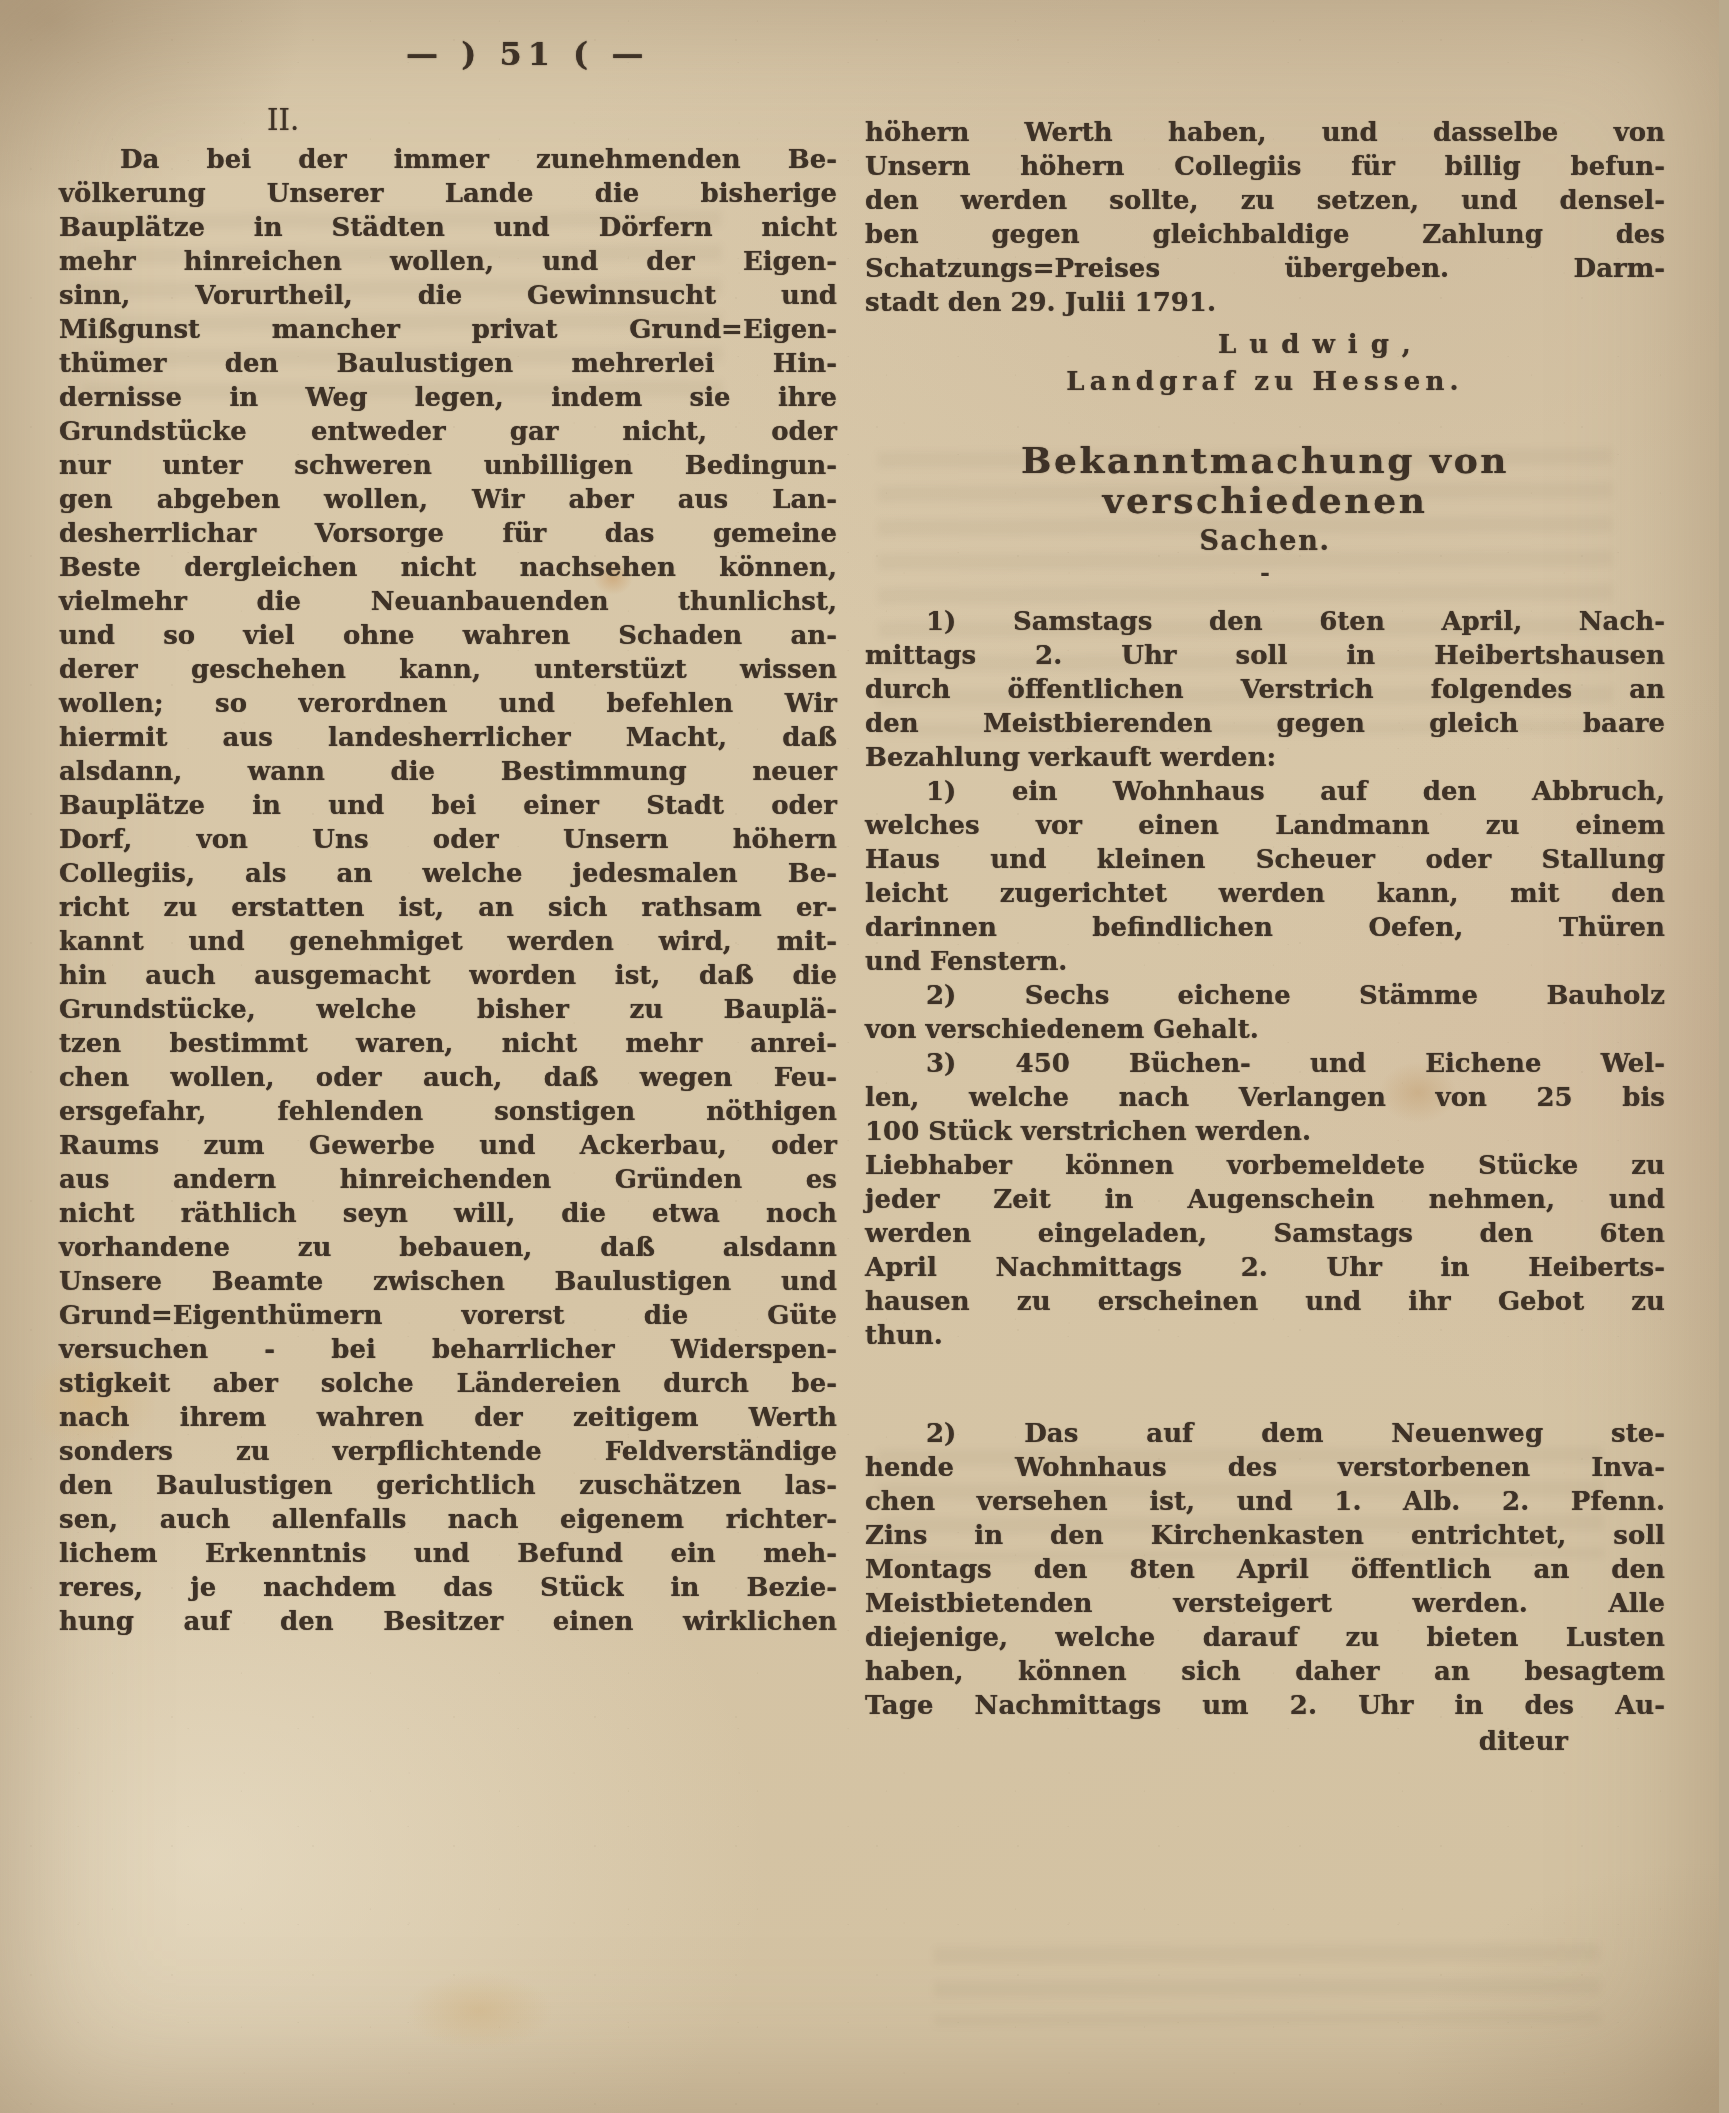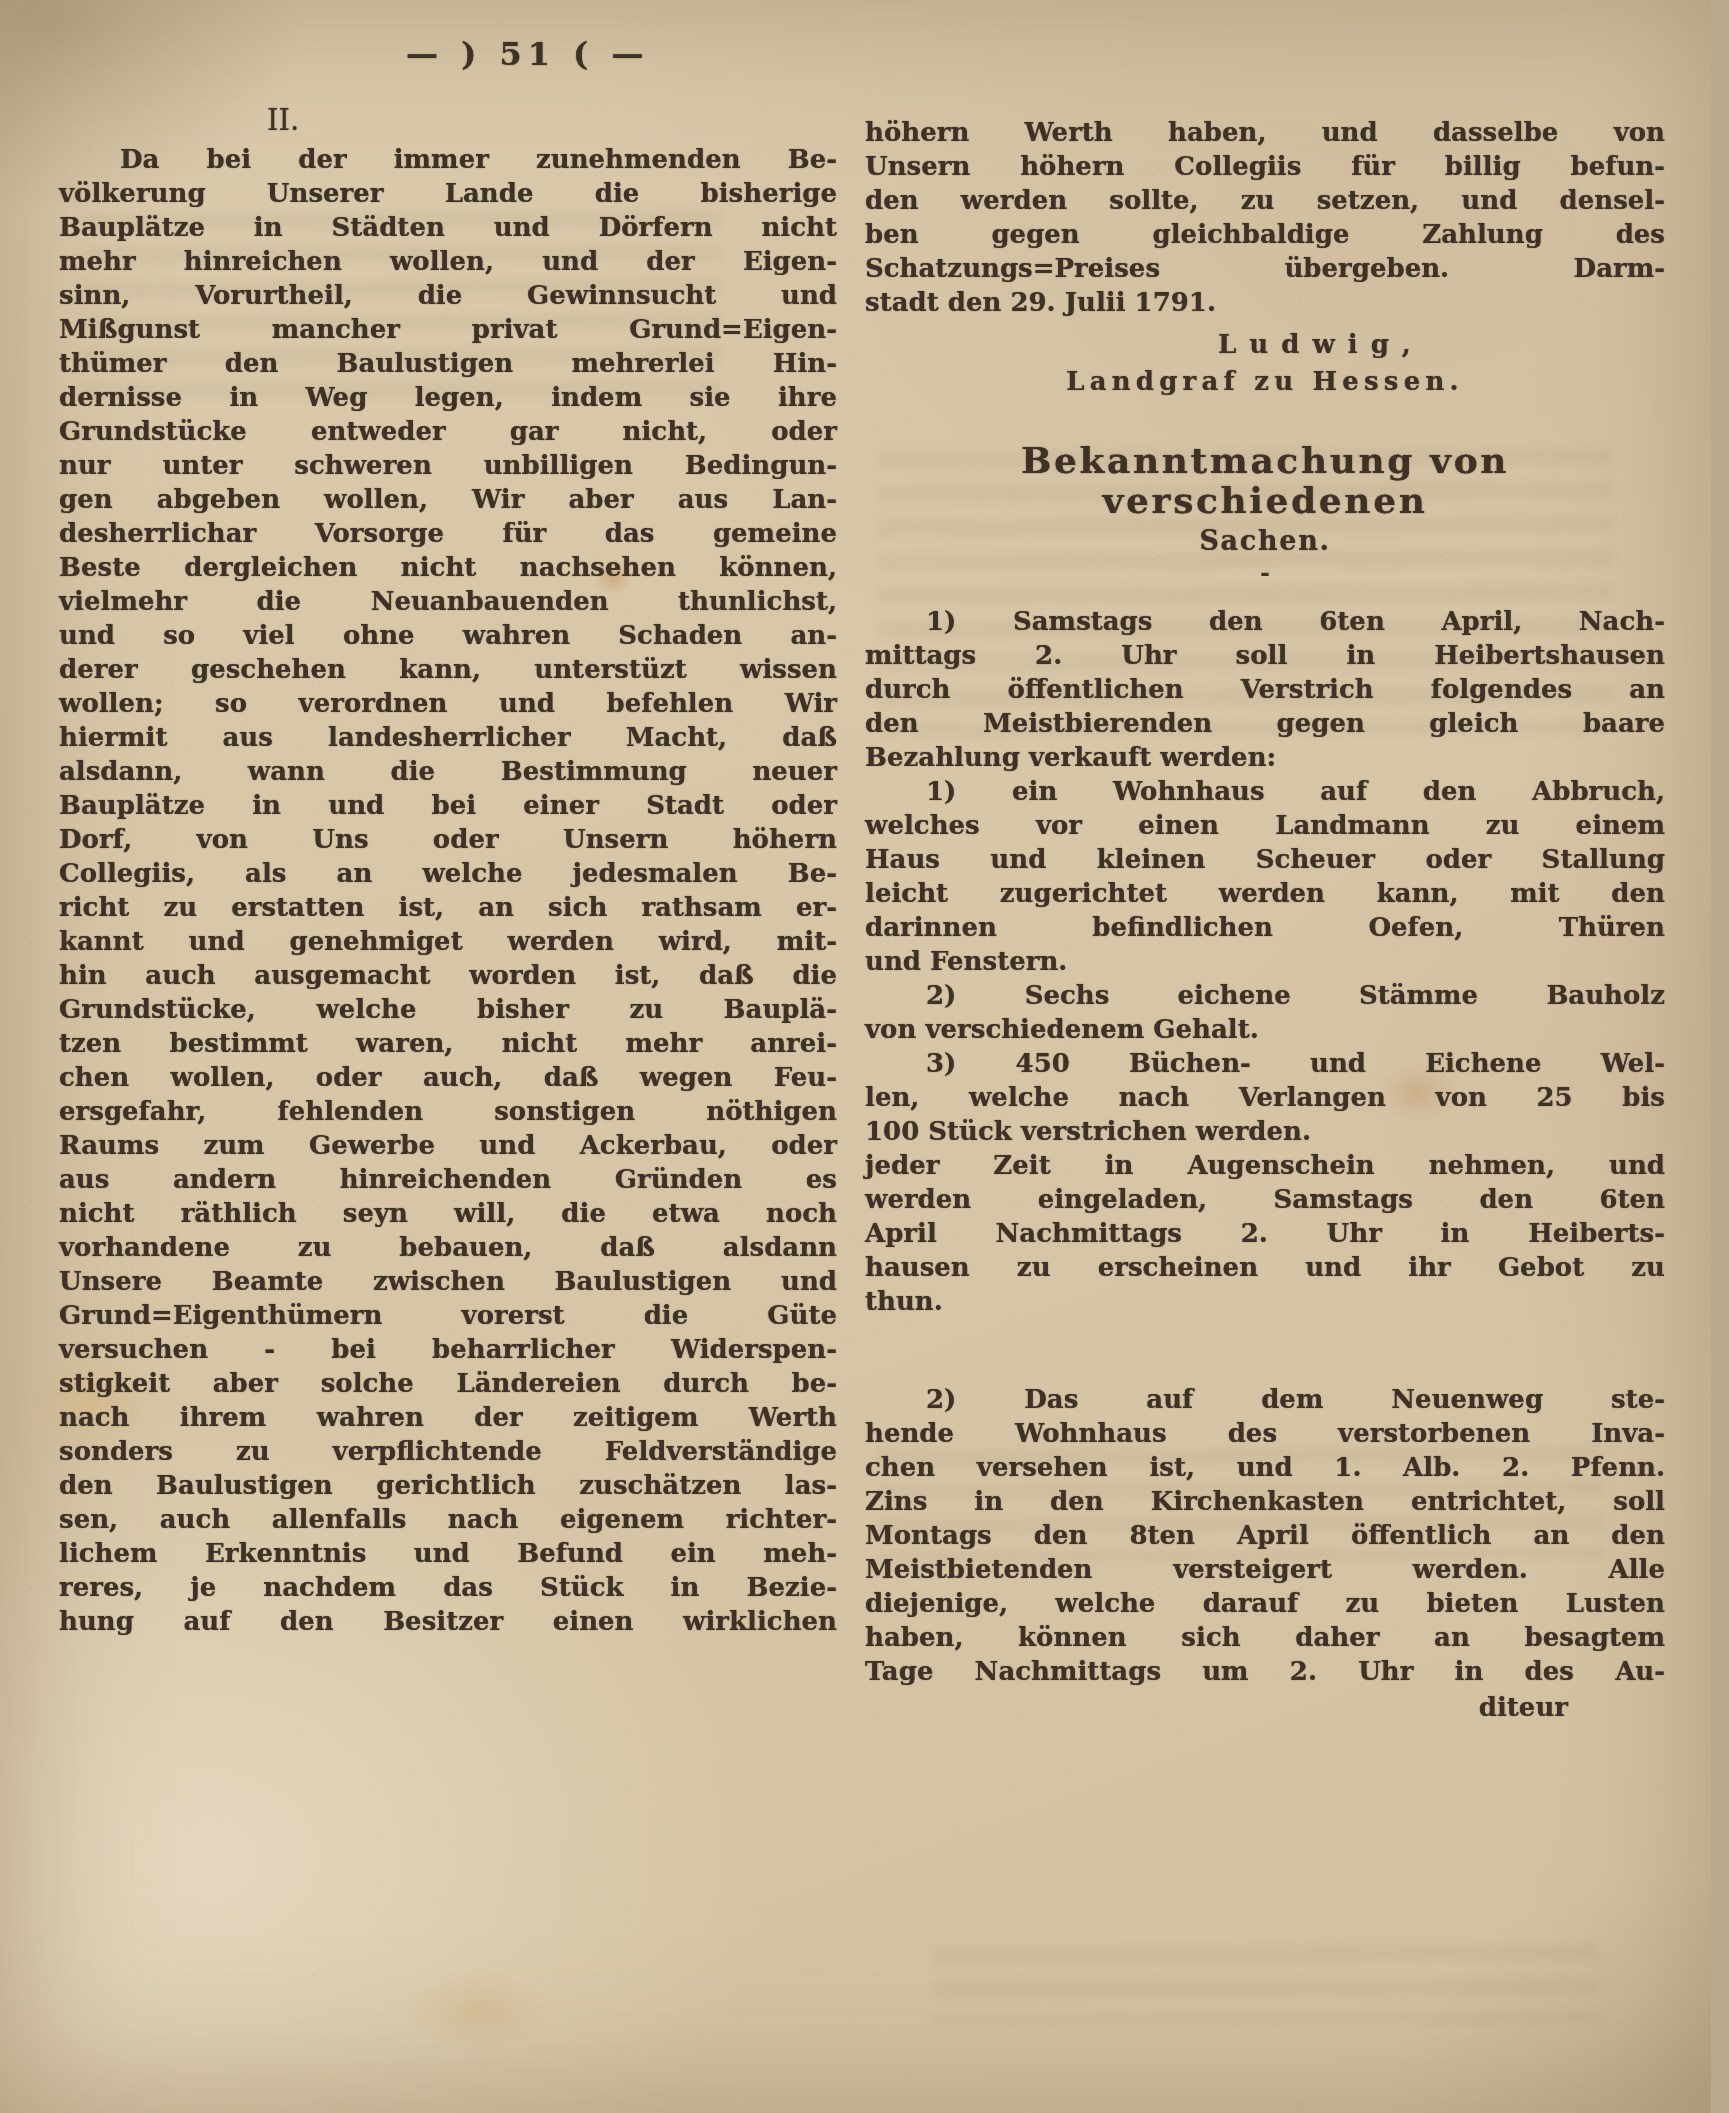--- a/index.html
+++ b/index.html
@@ -14,20 +14,21 @@
     background:
       radial-gradient(1211px 778px at 82% 10%, rgba(199,178,148,0.45), transparent 70%),
       radial-gradient(865px 692px at 12% 88%, rgba(240,231,210,0.55), transparent 65%),
       radial-gradient(692px 519px at 96% 50%, rgba(208,178,153,0.30), transparent 70%),
       radial-gradient(363px 277px at 3% 1%, rgba(148,124,94,0.42), transparent 70%),
       radial-gradient(432px 329px at 99% 99%, rgba(160,136,104,0.30), transparent 70%),
       linear-gradient(160deg, #dacaac 0%, #d6c5a6 55%, #d2c1a1 100%);
     box-shadow: inset 0 0 147px rgba(138,114,84,0.5);
     color:#3e3227;
     font-weight:700;
+    padding-left:8px;
   }
   
   .page::before{
     content:"";position:absolute;inset:0;pointer-events:none;
     background-image:
       radial-gradient(1.7px 1.7px at 22% 31%, rgba(120,100,70,0.22), transparent 65%),
       radial-gradient(1.4px 1.4px at 71% 64%, rgba(120,100,70,0.20), transparent 65%),
       radial-gradient(2.1px 1.2px at 48% 82%, rgba(130,108,76,0.16), transparent 65%),
       radial-gradient(1.2px 1.9px at 87% 18%, rgba(130,108,76,0.16), transparent 65%);
     background-size:141px 129px,110px 98px,165px 150px,129px 118px;
@@ -191,20 +192,21 @@
         <div class="line a-j">welches vor einen Landmann zu einem</div>
         <div class="line a-j">Haus und kleinen Scheuer oder Stallung</div>
         <div class="line a-j">leicht zugerichtet werden kann, mit den</div>
         <div class="line a-j">darinnen befindlichen Oefen, Thüren</div>
         <div class="line a-l">und Fenstern.</div>
         <div class="line a-j ind">2) Sechs eichene Stämme Bauholz</div>
         <div class="line a-l">von verschiedenem Gehalt.</div>
         <div class="line a-j ind">3) 450 Büchen- und Eichene Wel-</div>
         <div class="line a-j">len, welche nach Verlangen von 25 bis</div>
         <div class="line a-l">100 Stück verstrichen werden.</div>
+        <div class="line a-j">Liebhaber können vorbemeldete Stücke zu</div>
         <div class="line a-j">jeder Zeit in Augenschein nehmen, und</div>
         <div class="line a-j">werden eingeladen, Samstags den 6ten</div>
         <div class="line a-j">April Nachmittags 2. Uhr in Heiberts-</div>
         <div class="line a-j">hausen zu erscheinen und ihr Gebot zu</div>
         <div class="line a-l">thun.</div>
       </div>
 
     <div class="blk-item2">
         <div class="line a-j ind">2) Das auf dem Neuenweg ste-</div>
         <div class="line a-j">hende Wohnhaus des verstorbenen Inva-</div>

